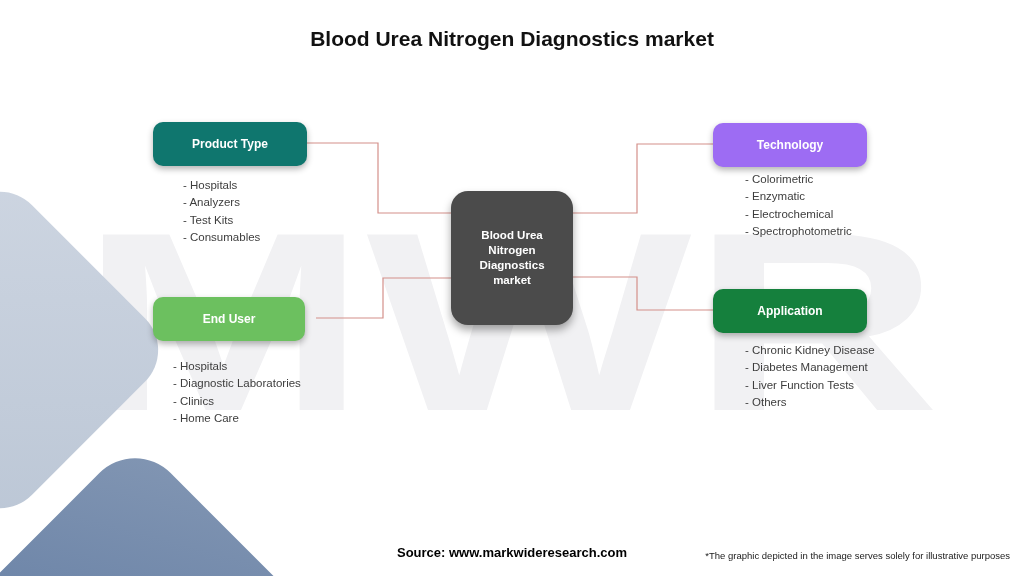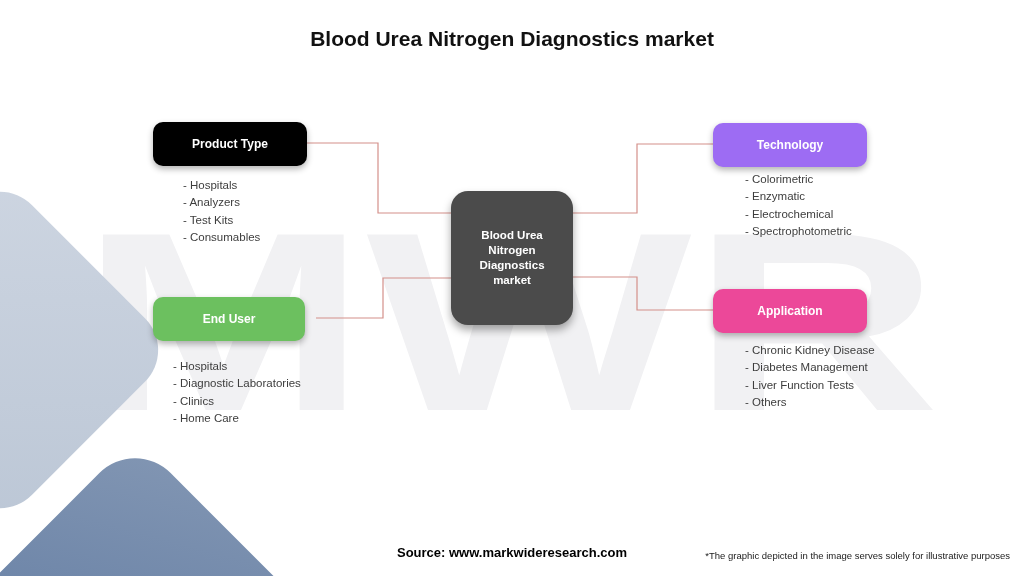--- a/index.html
+++ b/index.html
@@ -32,24 +32,24 @@
   }
   
   .connectors{position:absolute;left:0;top:0;z-index:1;}
   
   .box{
     position:absolute;z-index:2;border-radius:10px;
     display:flex;align-items:center;justify-content:center;
     color:#ffffff;font-weight:bold;font-size:12px;
     box-shadow:0 3px 6px rgba(0,0,0,.3);
   }
-  .box-product{left:153px;top:122px;width:154px;height:44px;background:#000000;}
+  .box-product{left:153px;top:122px;width:154px;height:44px;background:#0f766e;}
   .box-technology{left:713px;top:123px;width:154px;height:44px;background:#9d6cf3;}
   .box-enduser{left:153px;top:297px;width:152px;height:44px;background:#6cc05f;}
-  .box-application{left:713px;top:289px;width:154px;height:44px;background:#ec4899;}
+  .box-application{left:713px;top:289px;width:154px;height:44px;background:#15803d;}
   .center-node{
     position:absolute;z-index:2;left:451px;top:191px;width:122px;height:134px;
     background:#4b4b4b;border-radius:17px;box-shadow:0 5px 8px rgba(0,0,0,.35);
     display:flex;align-items:center;justify-content:center;text-align:center;
     color:#ffffff;font-weight:bold;font-size:11.5px;line-height:1.3;padding:0 9px;box-sizing:border-box;
   }
   
   .list{position:absolute;z-index:2;font-size:11.5px;color:#3d3d3d;line-height:17.4px;white-space:nowrap;}
   .list-product{left:183px;top:177px;}
   .list-technology{left:745px;top:171px;}

